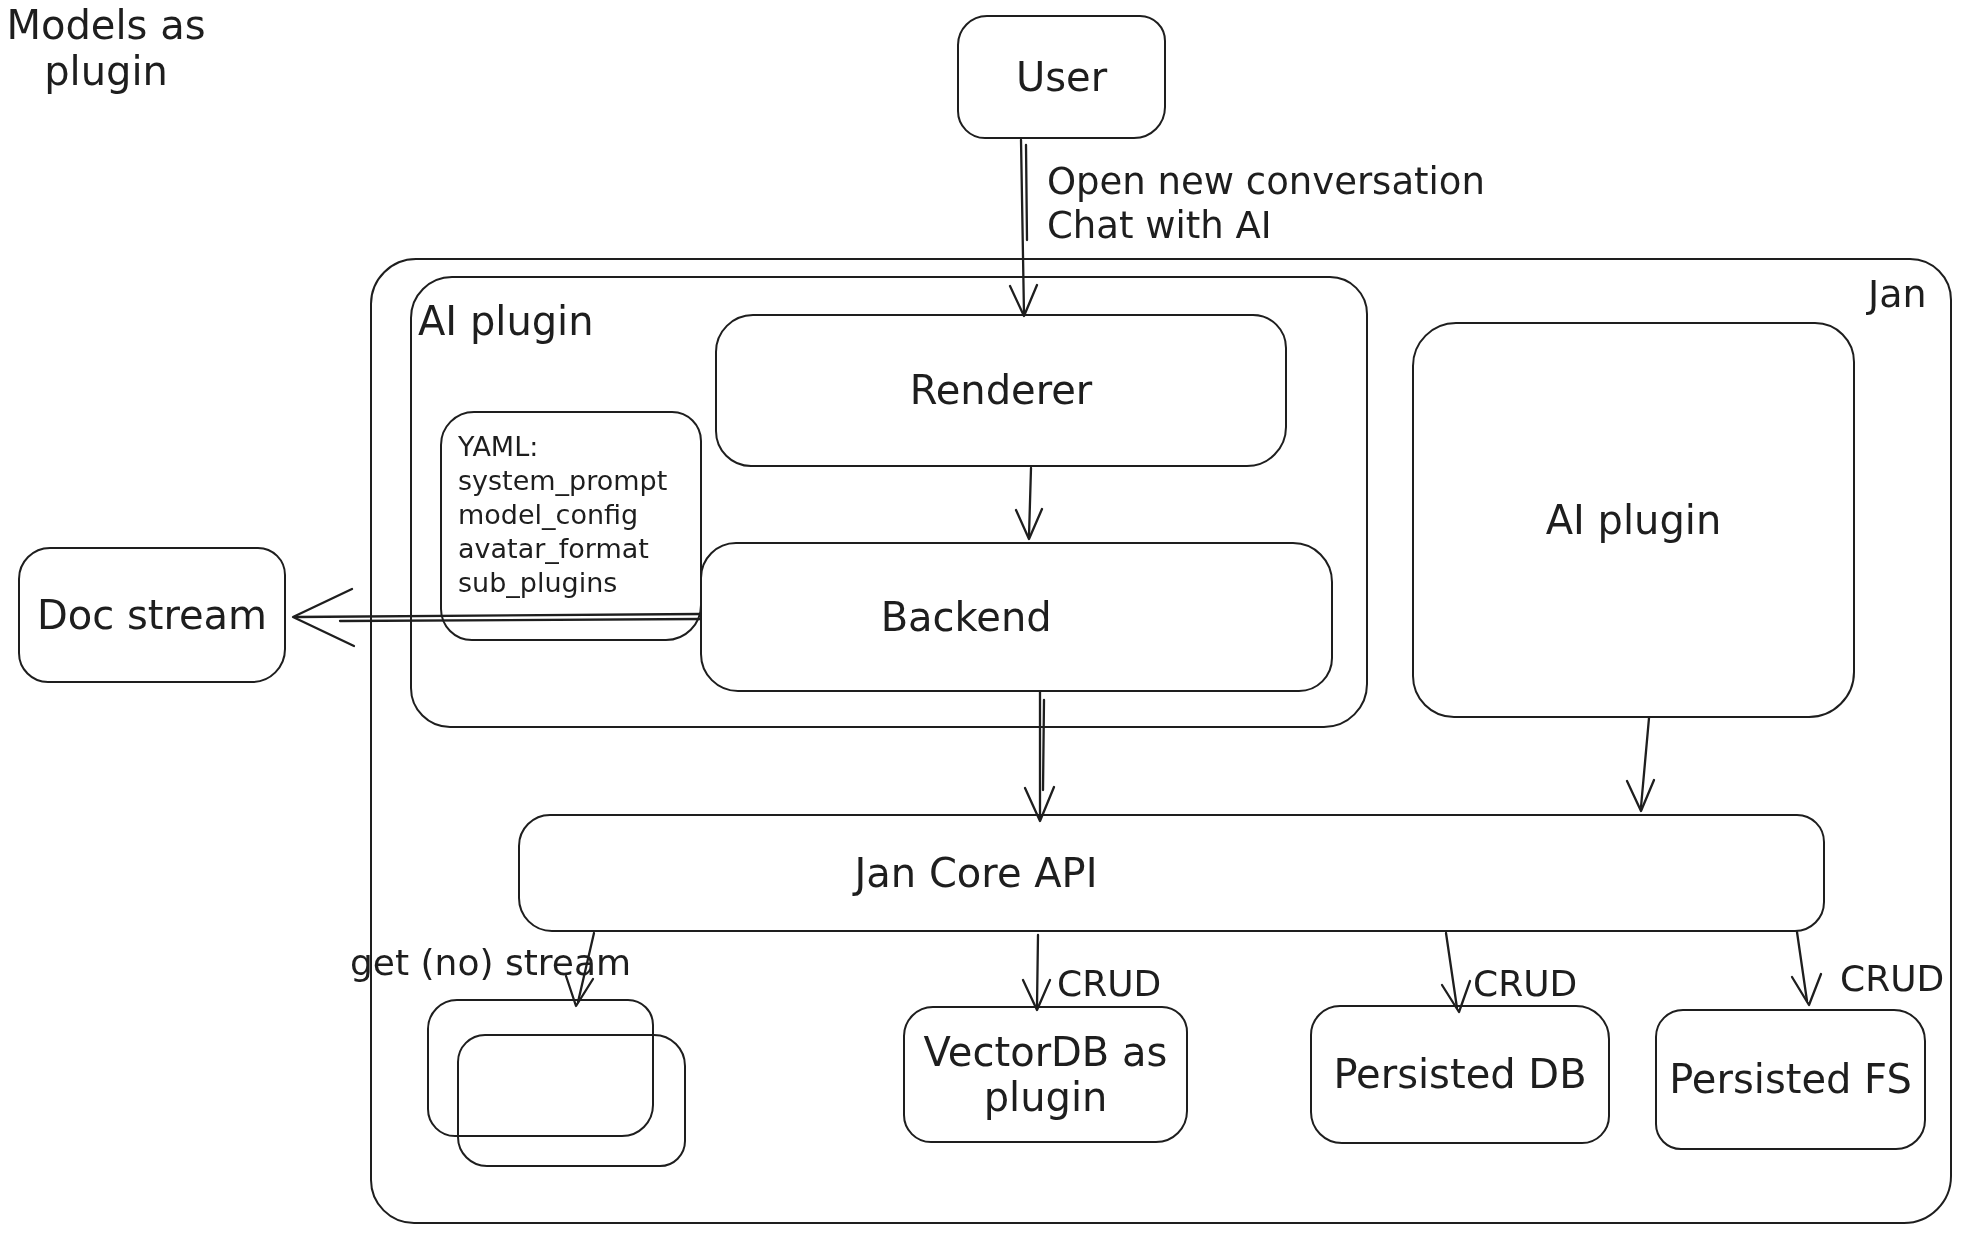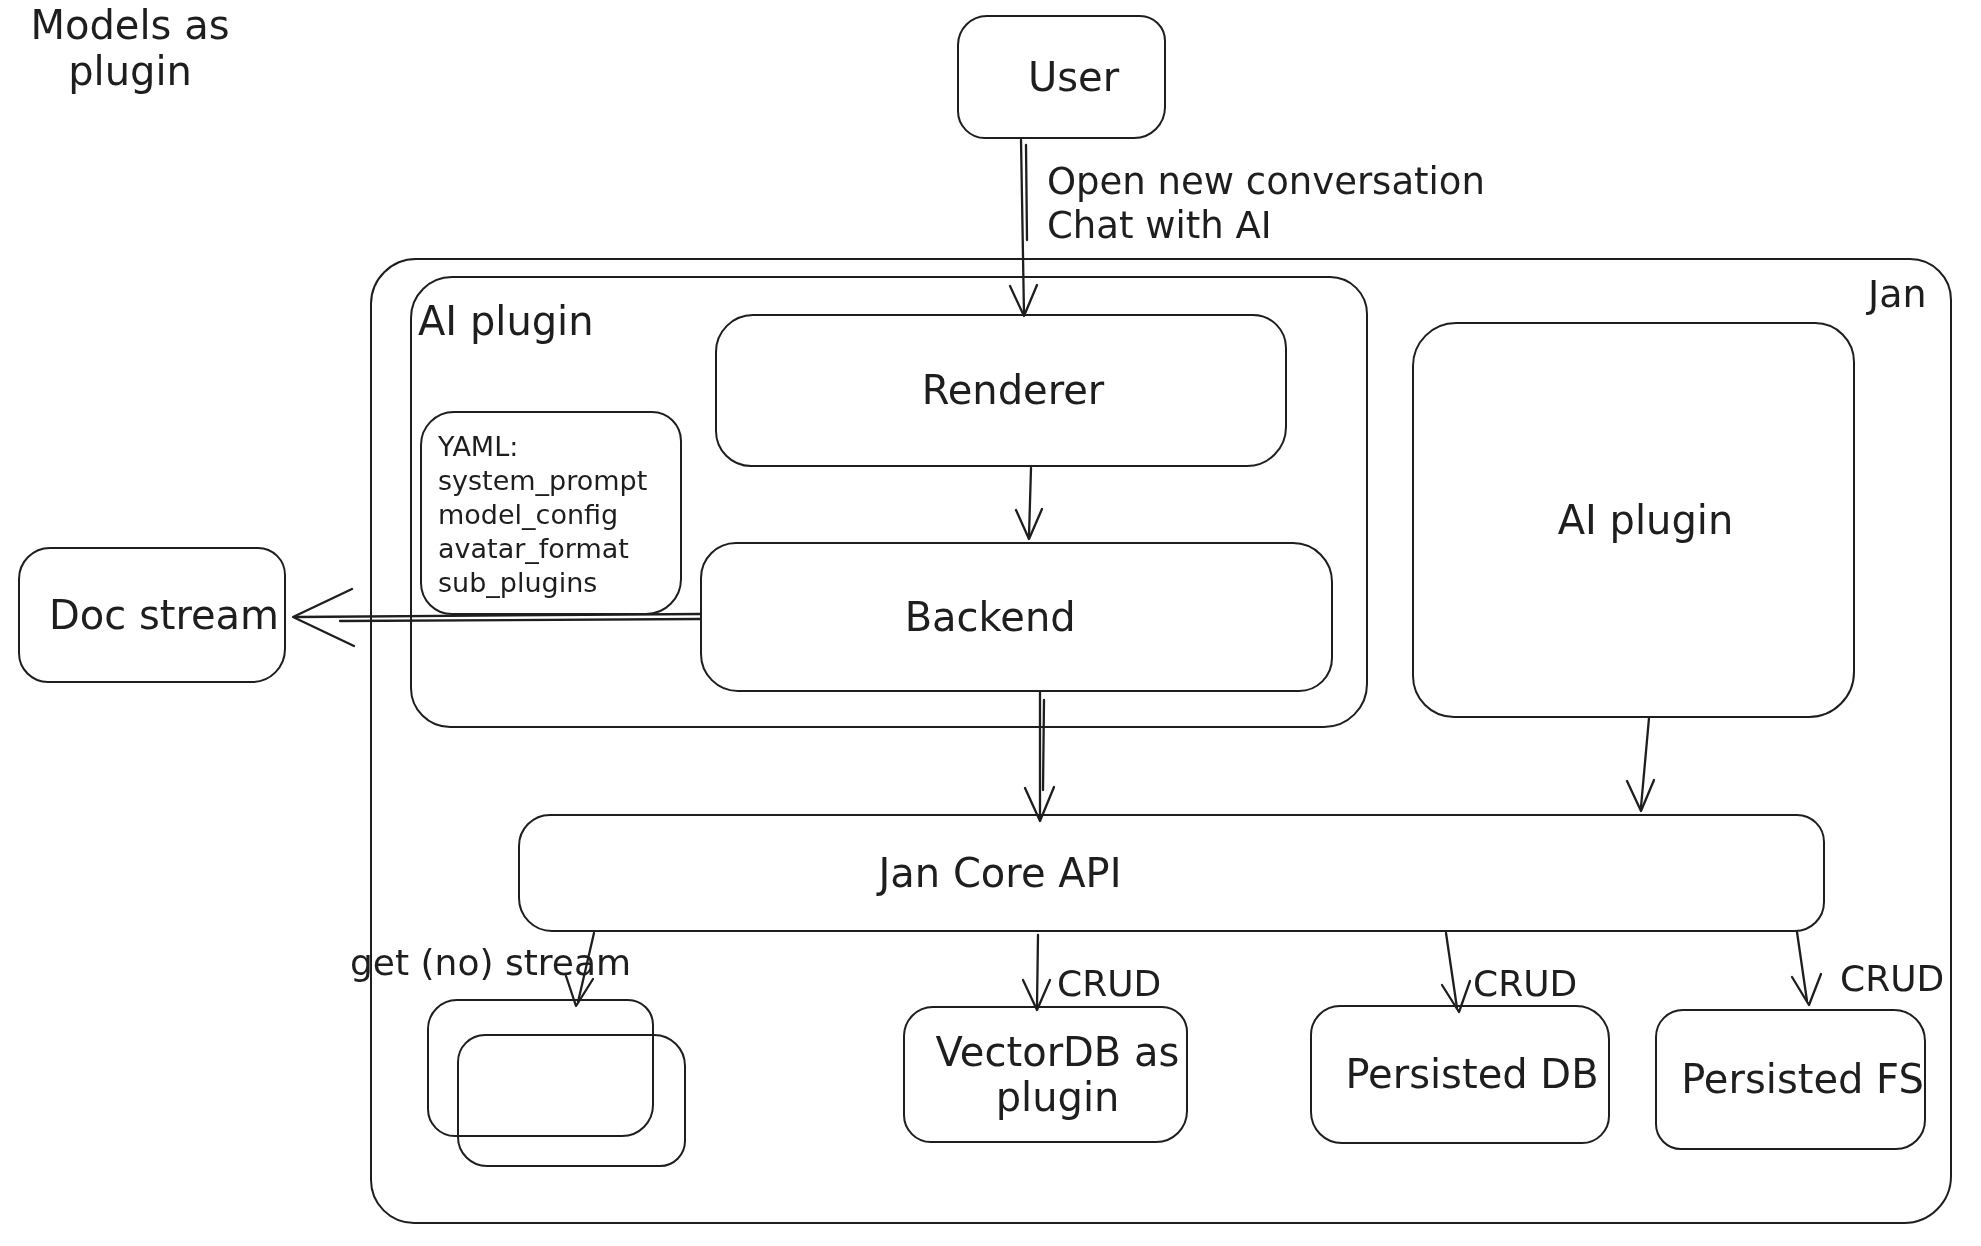--- a/index.html
+++ b/index.html
@@ -20,21 +20,20 @@
     border:2.3px solid var(--stroke);
     background:transparent;
     box-sizing:border-box;
   }
   .lbl{
     position:absolute;inset:0;
     display:flex;align-items:center;justify-content:center;
     text-align:center;
     font-size:40px;line-height:47px;
     white-space:pre-line;
-    padding-left:24px;
   }
   .note-line{
     font-size:27px;line-height:34px;
     white-space:nowrap;
   }
   .float-lbl{
     position:absolute;
     font-size:36px;line-height:43px;
     white-space:nowrap;
   }
@@ -52,21 +51,21 @@
 
   <div class="float-lbl" style="left:1047px;top:160px;font-size:37px;">Open new conversation</div>
   <div class="float-lbl" style="left:1047px;top:204px;font-size:37px;">Chat with AI</div>
 
   <div class="box" style="left:370px;top:258px;width:1582px;height:966px;border-radius:46px 42px 48px 44px;"></div>
   <div class="float-lbl" style="left:1868px;top:273px;font-size:38px;">Jan</div>
 
   <div class="box" style="left:410px;top:276px;width:958px;height:452px;border-radius:42px 38px 44px 40px;"></div>
   <div class="float-lbl" style="left:418px;top:300px;font-size:40px;">AI plugin</div>
 
-  <div class="box" style="left:420px;top:411px;width:262px;height:204px;border-radius:34px 30px 36px 32px;padding:17px 0 0 16px;">
+  <div class="box" style="left:440px;top:411px;width:262px;height:230px;border-radius:34px 30px 36px 32px;padding:17px 0 0 16px;">
     <div class="note-line">YAML:</div>
     <div class="note-line">system_prompt</div>
     <div class="note-line">model_config</div>
     <div class="note-line">avatar_format</div>
     <div class="note-line">sub_plugins</div>
   </div>
 
   <div class="box" style="left:715px;top:314px;width:572px;height:153px;border-radius:38px 34px 40px 36px;">
     <div class="lbl">Renderer</div>
   </div>

